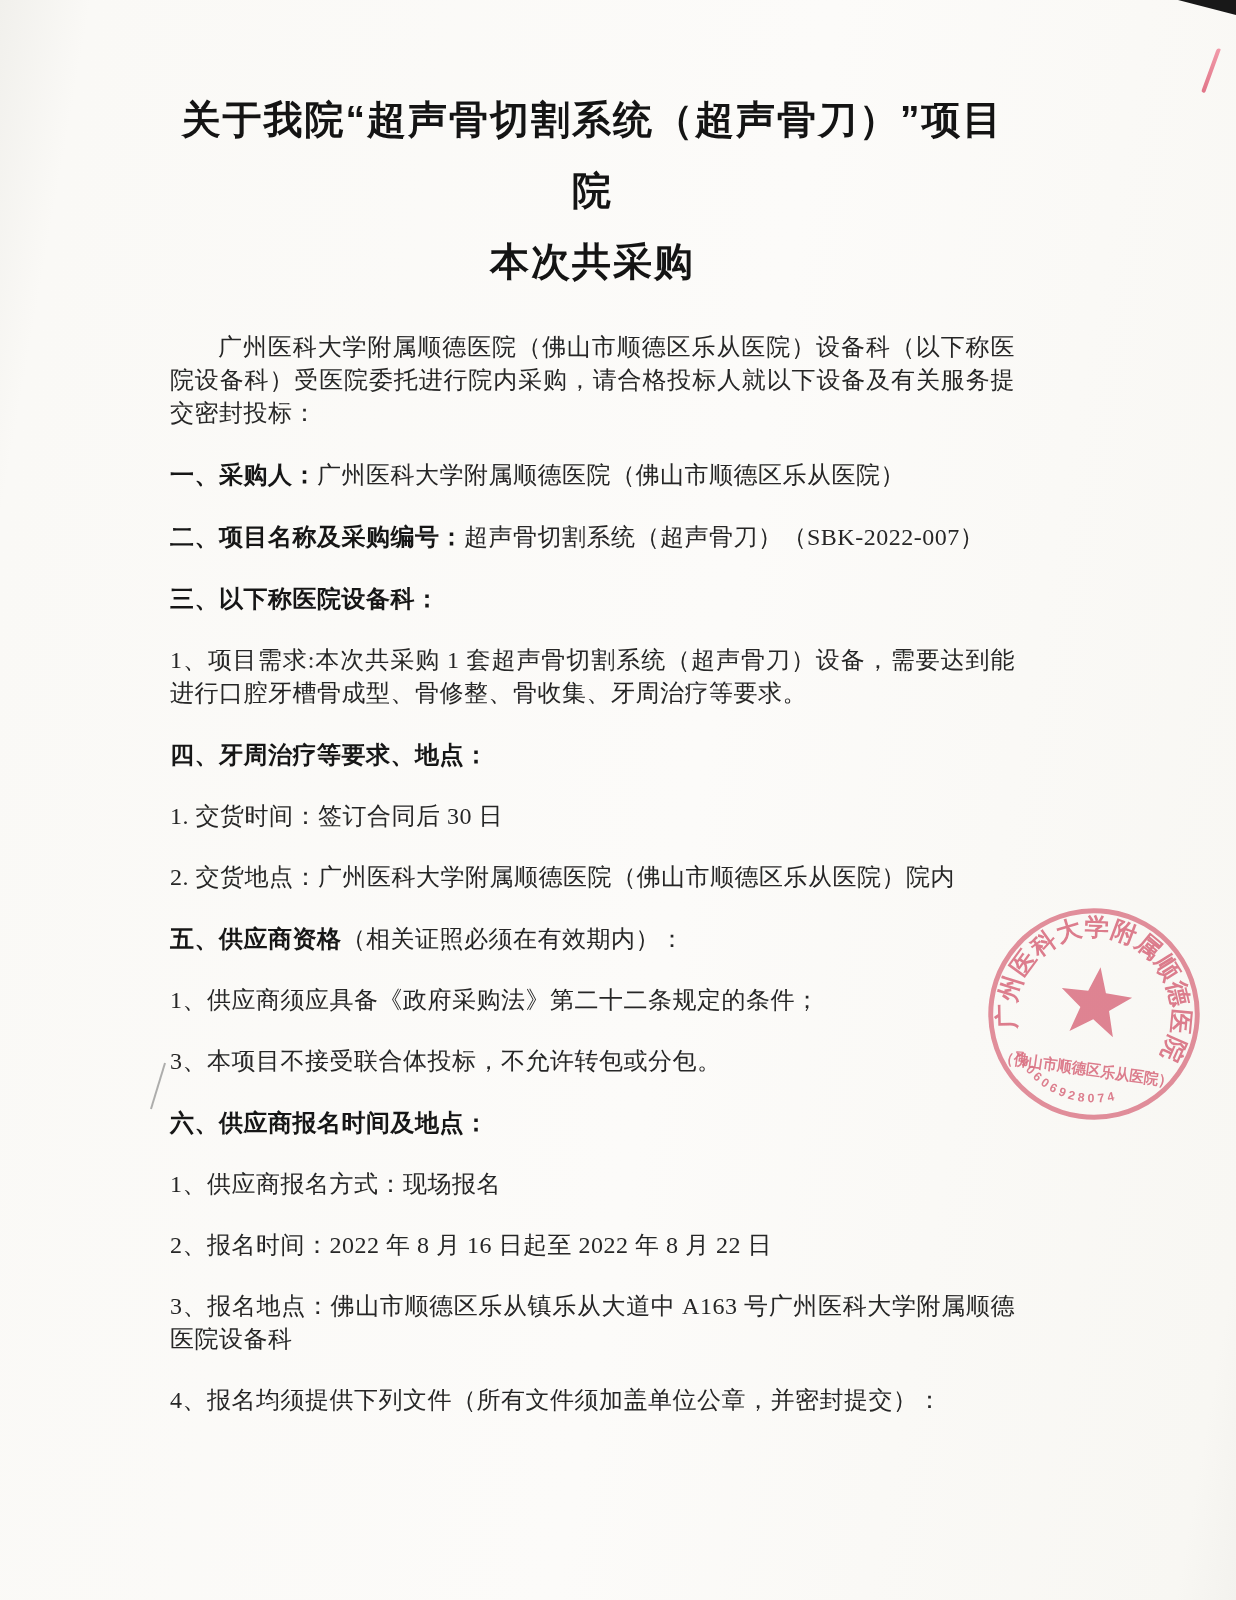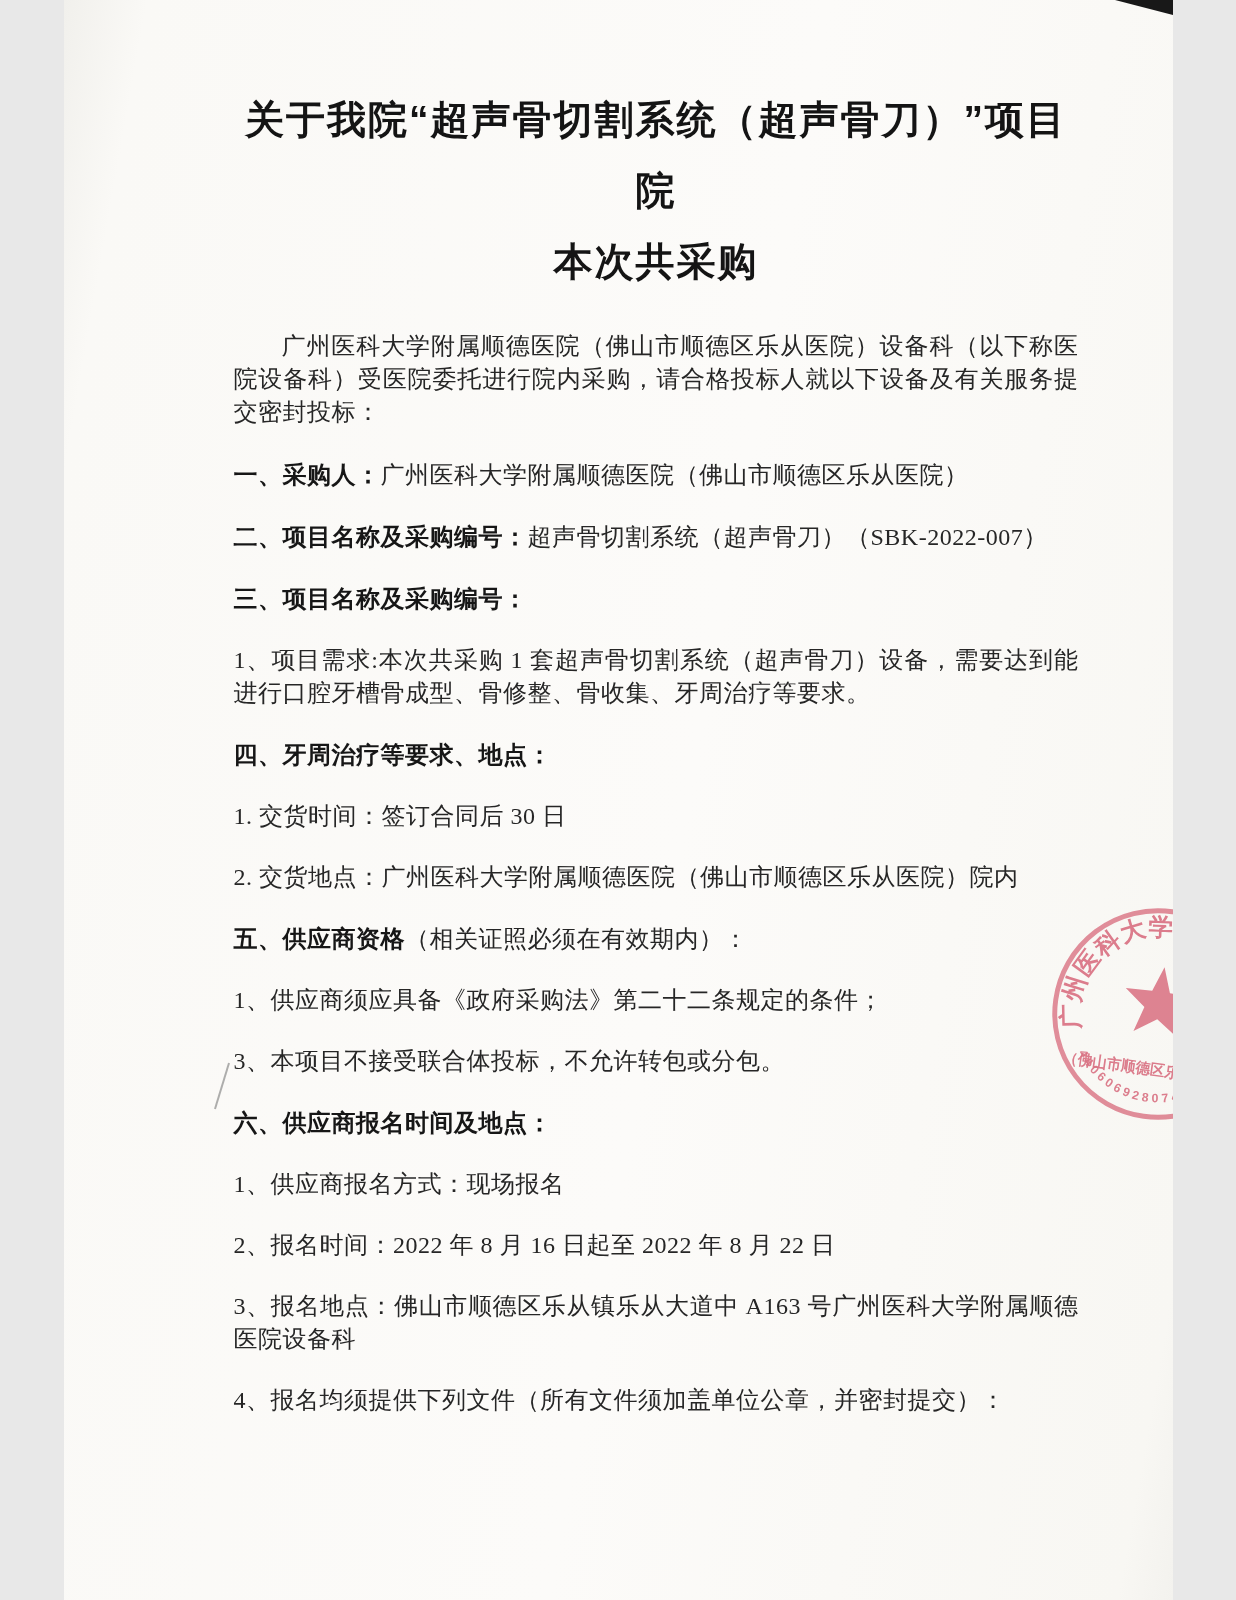--- a/index.html
+++ b/index.html
@@ -1,18 +1,18 @@
 <!DOCTYPE html>
 <html lang="zh"><head>
 <meta charset="utf-8">
 <style>
   html,body{margin:0;padding:0;background:#e8e8e8;}
   .page{
     position:relative;
-    width:1109px;height:1600px;
+    width:1236px;height:1600px;
     margin:0 auto;
     background:
       linear-gradient(100deg, #f1f0ec 0%, #faf9f6 6%, #fcfbf9 55%, #f8f7f3 96%, #f3f2ee 100%);
     overflow:hidden;
     font-family:"Liberation Serif","DejaVu Serif",serif;
     color:#262626;
   }
   .content{
     position:absolute;
     left:170px;top:84px;
@@ -28,21 +28,21 @@
     letter-spacing:2px;
     margin:0 0 34px 0;
   }
   p{
     margin:0 0 28px 0;
     font-size:24px;
     line-height:33px;
     text-align:justify;
     letter-spacing:0.5px;
   }
-  p.indent{ text-indent:2em;font-family:Liberation Mono, monospace; }
+  p.indent{ text-indent:2em; }
   .b{
     font-family:"Liberation Sans","DejaVu Sans",sans-serif;
     font-weight:bold;
     color:#161616;
     margin-top:24px;
   }
   
   .stamp{
     position:absolute;
     left:976px;top:896px;
@@ -89,21 +89,21 @@
   <div class="content">
 
     <h1 class="doc-title"><span>关于我院“超声骨切割系统（超声骨刀）”项目院</span><br><span>本次共采购</span></h1>
 
     <p class="indent">广州医科大学附属顺德医院（佛山市顺德区乐从医院）设备科（以下称医院设备科）受医院委托进行院内采购，请合格投标人就以下设备及有关服务提交密封投标：</p>
 
     <p><span class="b">一、采购人：</span><span>广州医科大学附属顺德医院（佛山市顺德区乐从医院）</span></p>
 
     <p><span class="b">二、项目名称及采购编号：</span><span>超声骨切割系统（超声骨刀）（SBK-2022-007）</span></p>
 
-    <p><span class="b">三、项目名称及采购编号：</span></p>
+    <p><span class="b">三、以下称医院设备科：</span></p>
 
     <p>1、项目需求:本次共采购 1 套超声骨切割系统（超声骨刀）设备，需要达到能进行口腔牙槽骨成型、骨修整、骨收集、牙周治疗等要求。</p>
 
 
     <p><span class="b">四、牙周治疗等要求、地点：</span></p>
 
     <p>1. 交货时间：签订合同后 30 日</p>
 
     <p>2. 交货地点：广州医科大学附属顺德医院（佛山市顺德区乐从医院）院内</p>
 

